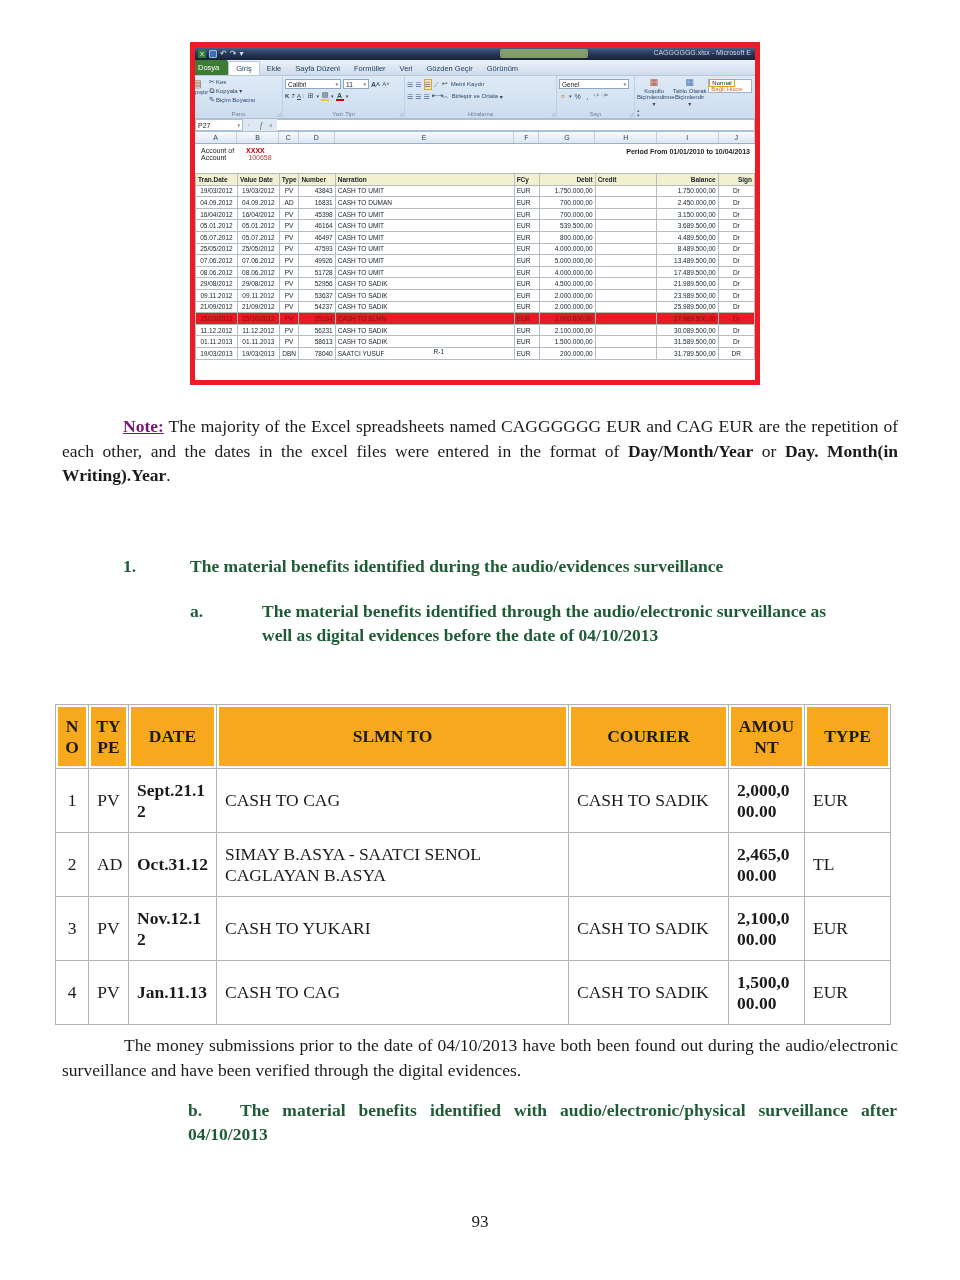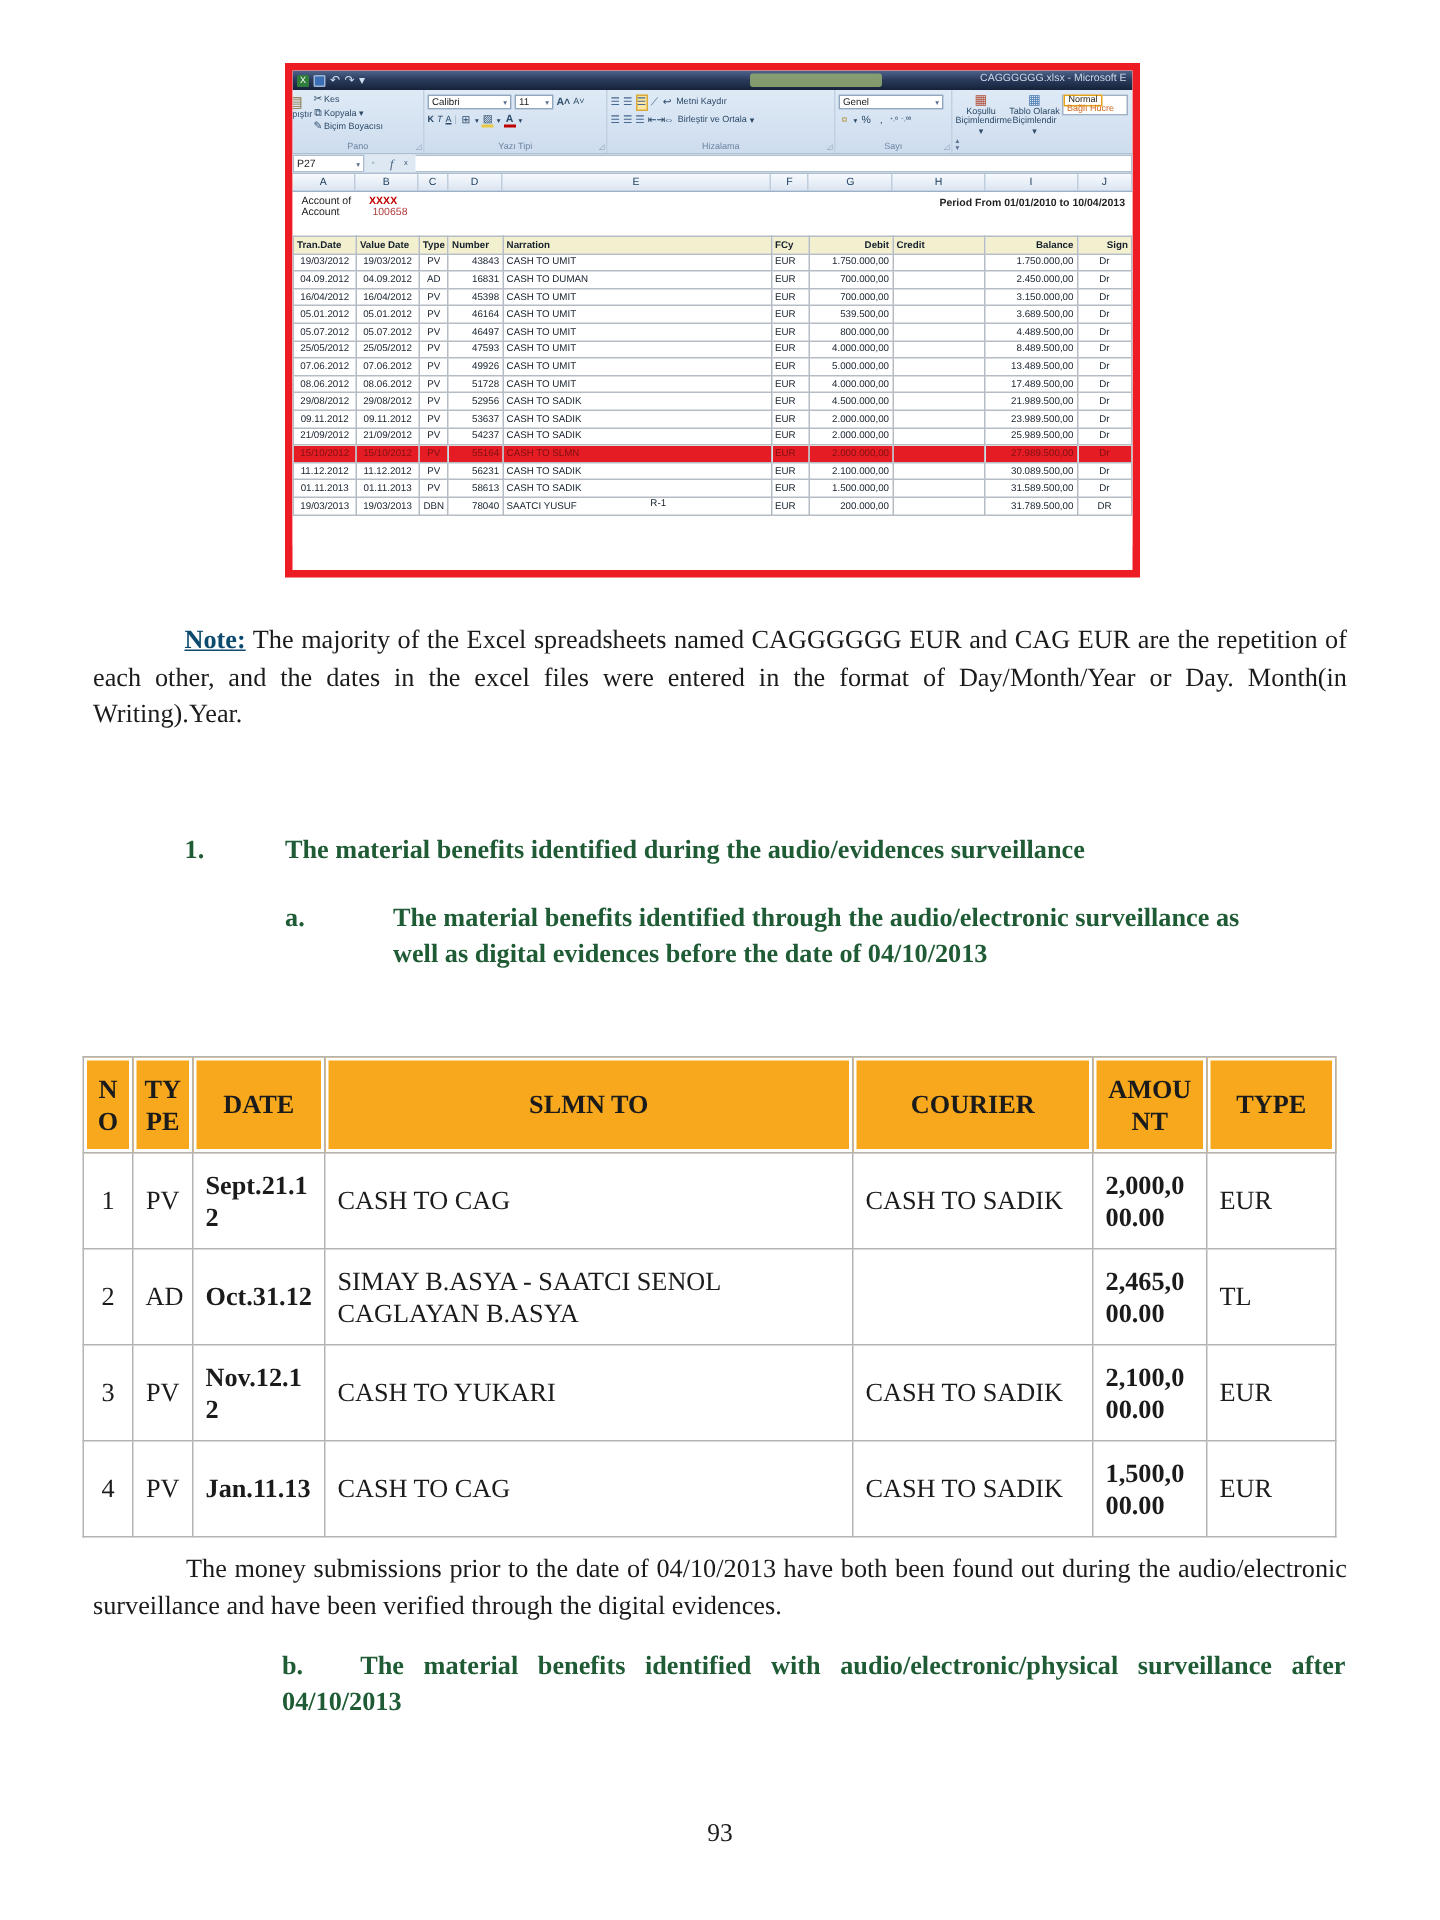--- a/index.html
+++ b/index.html
@@ -87,23 +87,23 @@
     overflow:hidden; white-space:nowrap; font-weight:normal;
   }
   table.sheet th { background:#f3f0cf; font-weight:bold; text-align:left; }
   td.t-c { text-align:center; } td.t-r { text-align:right; }
   td.c-nar { position:relative; }
   td.c-nar .nar2 { position:absolute; left:55%; top:0; }
   tr.hl td { background:#e51c23; color:#7e1113; }
 
   
   .note { position:absolute; left:62px; top:414px; width:836px; text-align:justify; font-size:17.5px; line-height:24.6px; }
-  .note-label { color:#0c4a6e; font-weight:bold; text-decoration:underline; }
+  .note-label { color:#701a75; font-weight:bold; text-decoration:underline; }
   .note { text-indent:61px; }
-  .note b { font-weight:normal; }
+  .note b { font-weight:bold; }
 
   .h1 { position:absolute; left:123px; top:556px; font-weight:bold; color:#1f5c35; font-size:17.5px; }
   .h1 .num { display:inline-block; width:67px; }
   .ha { position:absolute; left:190px; top:600px; width:650px; padding-left:72px; font-weight:bold; color:#1f5c35; font-size:17.5px; line-height:23.5px; }
   .ha .num { position:absolute; left:0; top:0; }
   .hb { position:absolute; left:188px; top:1099px; width:709px; font-weight:bold; color:#1f5c35; font-size:17.5px; line-height:23.5px; text-align:justify; }
   .hb .tab-sp { display:inline-block; width:38px; }
 
   table.benefits { position:absolute; left:55px; top:704px; width:835px; border-collapse:collapse; table-layout:fixed; font-size:17.5px; }
   table.benefits th, table.benefits td { border:1px solid #b3b3b3; vertical-align:middle; }
@@ -131,20 +131,30 @@
       <span class="logo">X</span>
       <span class="disk"></span>
       <span class="glyph">↶</span>
       <span class="glyph">↷</span>
       <span class="glyph">▾</span>
     </div>
     <div class="redact"></div>
     <div class="xl-title-text">CAGGGGGG.xlsx - Microsoft E</div>
   </div>
 
+  <div class="xl-tabs">
+    <span class="xl-tab file">Dosya</span>
+    <span class="xl-tab sel">Giriş</span>
+    <span class="xl-tab">Ekle</span>
+    <span class="xl-tab">Sayfa Düzeni</span>
+    <span class="xl-tab">Formüller</span>
+    <span class="xl-tab">Veri</span>
+    <span class="xl-tab">Gözden Geçir</span>
+    <span class="xl-tab">Görünüm</span>
+  </div>
 
   <div class="xl-ribbon">
     <div class="rgroup" style="width:88px;">
       <div class="paste-btn">
         <span class="clip">▤</span><br>
         <span>Yapıştır</span>
       </div>
       <div class="smallrows">
         <div><span class="ic">✂</span><span>Kes</span></div>
         <div><span class="ic">⧉</span><span>Kopyala</span> ▾</div>

